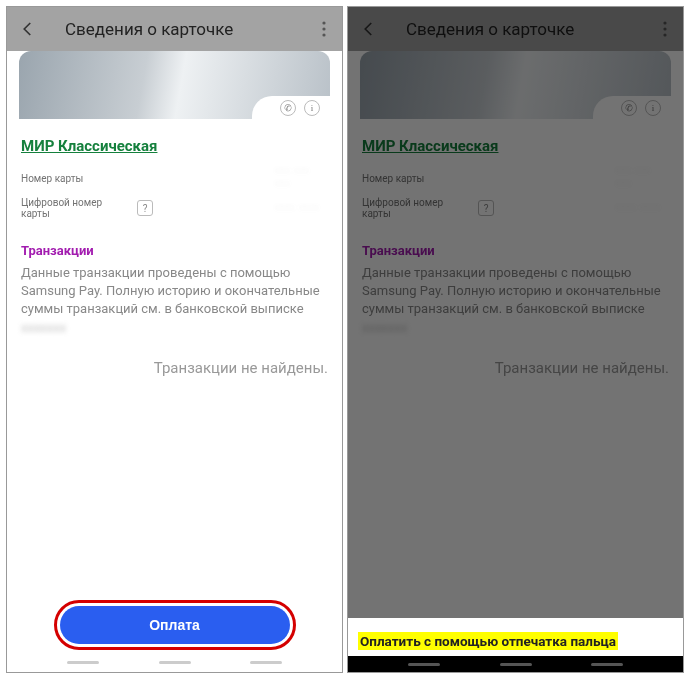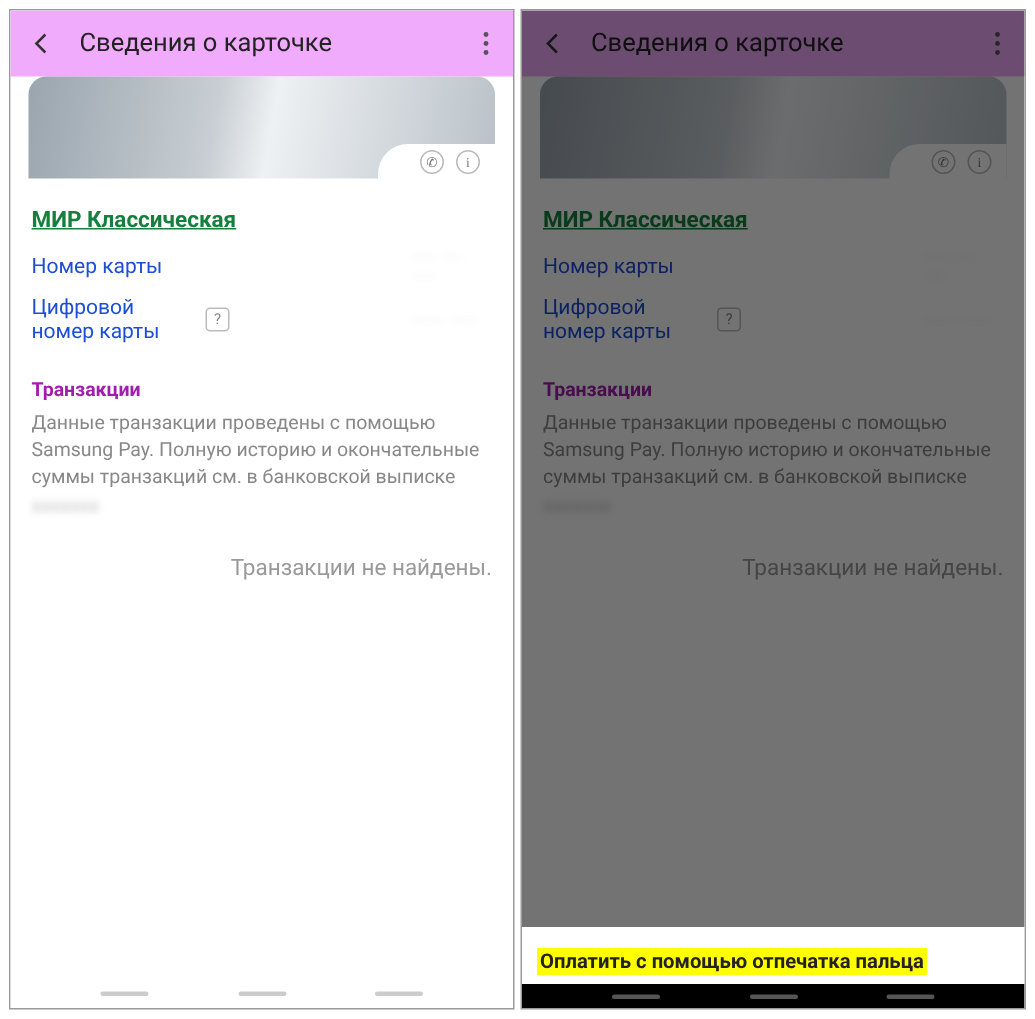--- a/index.html
+++ b/index.html
@@ -28,22 +28,22 @@
   .dimmable {
     flex: 1;
     display: flex;
     flex-direction: column;
     background: #fff;
   }
   .header {
     display: flex;
     align-items: center;
     padding: 10px 12px;
-    gap: 16px;
-    background: #f0abfc;
+    gap: 28px;
+    background: #a3a3a3;
   }
   .header .title {
     font-size: 17px;
     color: #222;
     flex: 1;
   }
   .back-btn svg, .menu-btn svg { display: block; }
   .menu-btn { padding: 4px; }
   .card-img {
     margin: 0 12px;
@@ -88,21 +88,21 @@
     margin: 8px 0 10px;
     text-decoration: underline;
   }
   .row {
     display: flex;
     align-items: center;
     font-size: 12px;
     color: #666;
     margin-bottom: 6px;
   }
-  .row .label { flex: 1; color: #1d4ed8; font-size: 14px; }
+  .row .label { flex: 1; color: #737373; font-size: 10px; }
   .row .value {
     color: #888;
     letter-spacing: 2px;
     font-size: 11px;
   }
   .row .masked {
     filter: blur(2.5px);
     opacity: 0.6;
     width: 52px;
     display: inline-block;
@@ -252,20 +252,26 @@
         <span class="help">?</span>
         <span style="flex:1"></span>
         <span class="value masked">···· ····</span>
       </div>
       <div class="section-label">Транзакции</div>
       <div class="section-desc">
         <span>Данные транзакции проведены с помощью Samsung Pay. Полную историю и окончательные суммы транзакций см. в банковской выписке</span> <span class="blurword">xxxxxxx</span>
       </div>
       <div class="empty-msg">Транзакции не найдены.</div>
     </div>
+    <div class="pay-wrap">
+      <button class="pay-btn">
+        <span>Оплата</span>
+        <span class="pay-highlight"></span>
+      </button>
+    </div>
     <div class="navbar">
       <div class="navitem"></div>
       <div class="navitem"></div>
       <div class="navitem"></div>
     </div>
   </div>
 </div>
 
 <div class="phone dimmed">
   <div class="dimmable">

